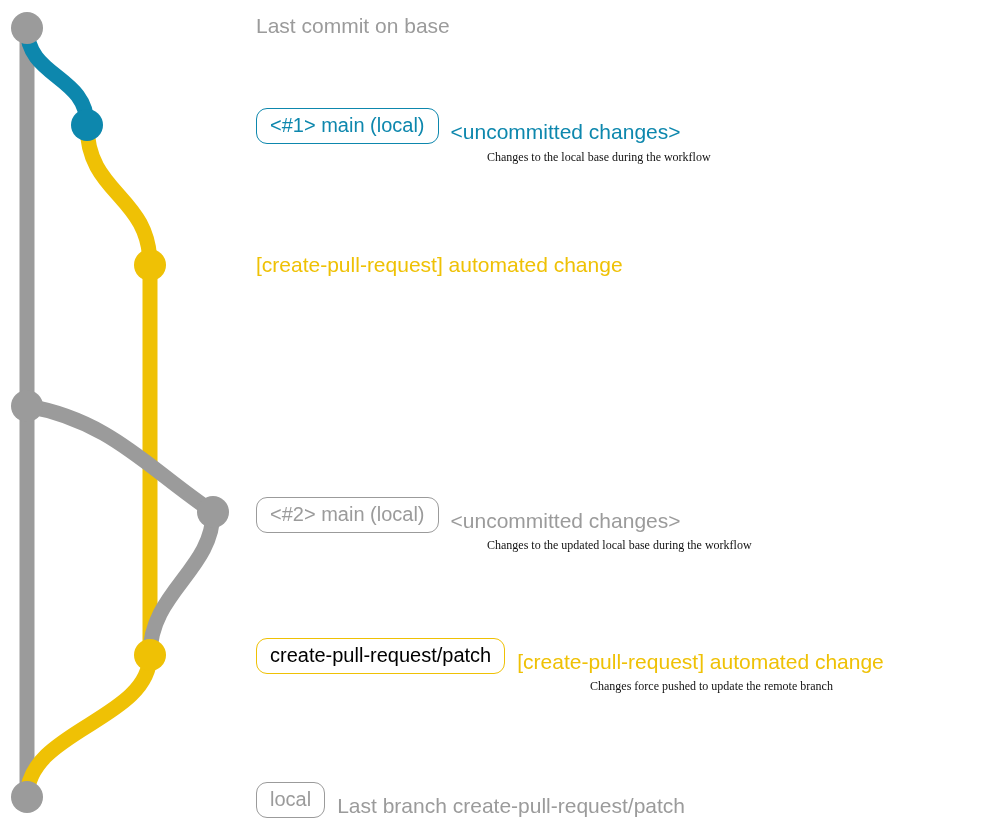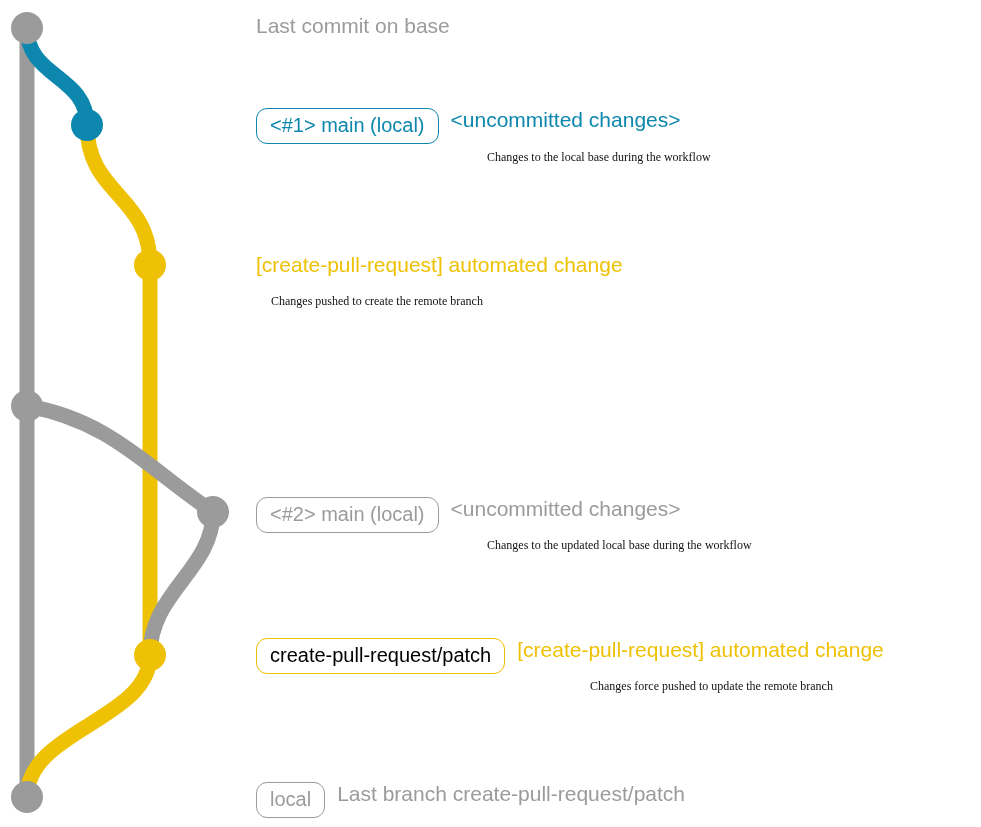--- a/index.html
+++ b/index.html
@@ -40,21 +40,21 @@
     font-size: 21px;
     line-height: 26px;
     color: #9b9b9b;
     white-space: nowrap;
   }
 
   
   .commit-line {
     position: absolute;
     display: flex;
-    align-items: flex-start;
+    align-items: flex-end;
     white-space: nowrap;
   }
   .ref-badge {
     display: inline-block;
     border: 1.6px solid #9b9b9b;
     border-radius: 11px;
     padding: 5px 13px 6px 13px;
     font-family: "Liberation Sans", sans-serif;
     font-size: 20px;
     line-height: 23px;
@@ -125,21 +125,20 @@
 
   <div class="commit-line" style="left:256px; top:108px;">
     <span class="ref-badge blue">&lt;#1&gt; main (local)</span>
     <span class="subject blue">&lt;uncommitted changes&gt;</span>
   </div>
   <div class="description" style="left:487px; top:146px;">Changes to the local base during the workflow</div>
 
   <div class="commit-line" style="left:256px; top:253px;">
     <span class="subject yellow nobadge">[create-pull-request] automated change</span>
   </div>
-  <div class="description" style="left:271px; top:290px;">Changes pushed to create the remote branch</div>
 
 
   <div class="commit-line" style="left:256px; top:497px;">
     <span class="ref-badge gray">&lt;#2&gt; main (local)</span>
     <span class="subject gray">&lt;uncommitted changes&gt;</span>
   </div>
   <div class="description" style="left:487px; top:534px;">Changes to the updated local base during the workflow</div>
 
   <div class="commit-line" style="left:256px; top:638px;">
     <span class="ref-badge yellow">create-pull-request/patch</span>

